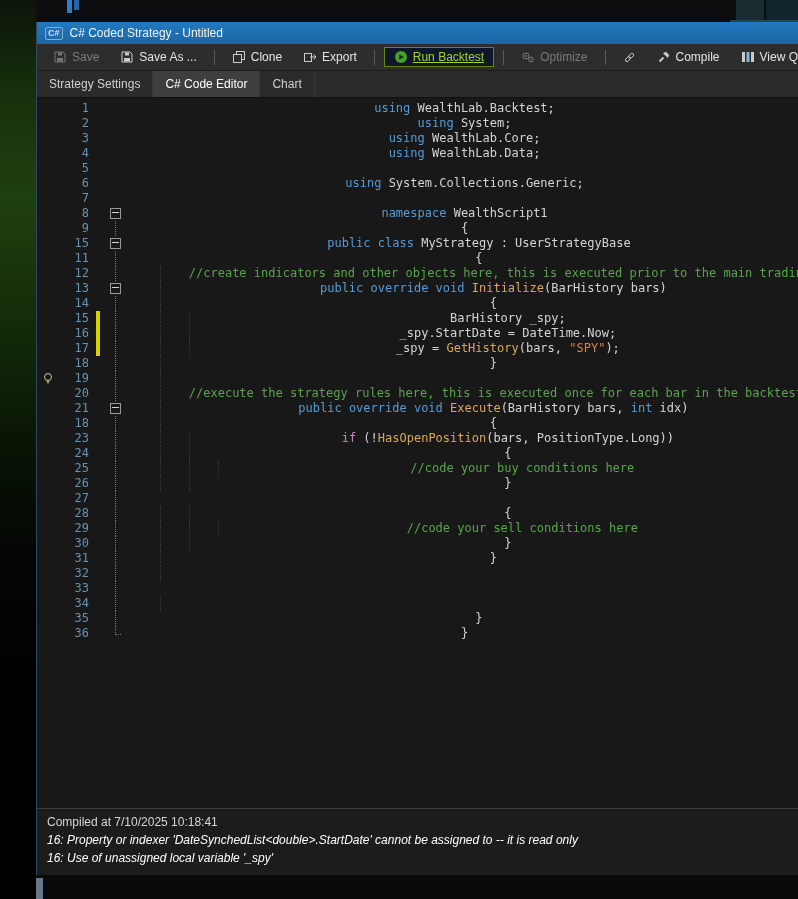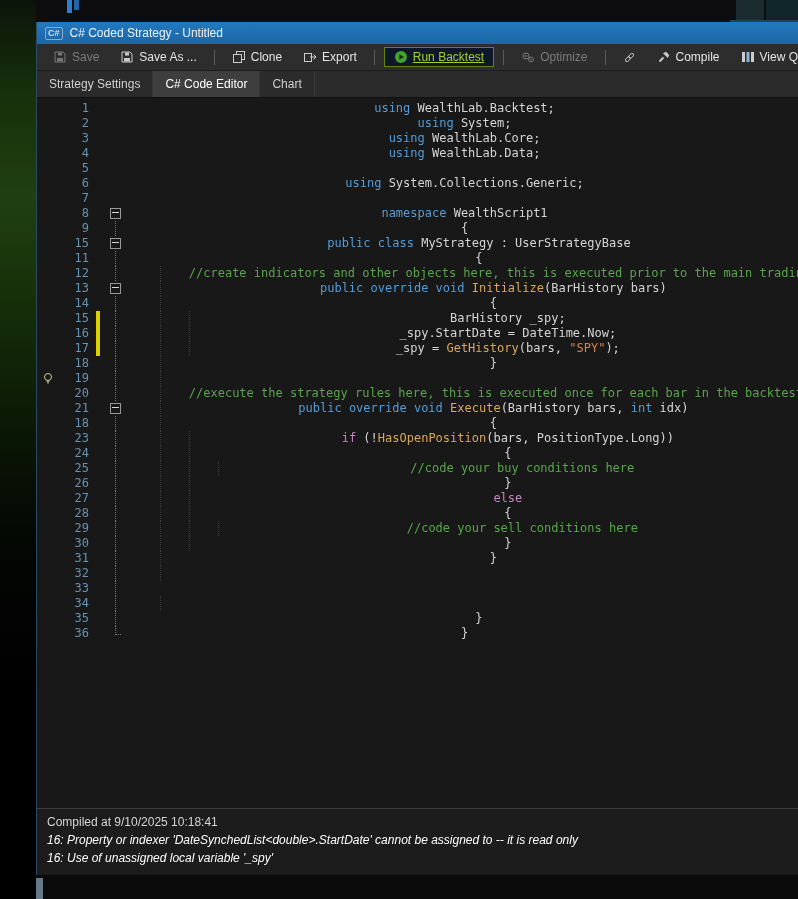--- a/index.html
+++ b/index.html
@@ -208,34 +208,34 @@
               <circle cx="6" cy="5" r="3.5" fill="none" stroke="#c9c9a0"></circle>
               <path d="M4.5 9.2h3M5 10.8h2" stroke="#c9c9a0" fill="none"></path>
             </svg></span><span class="ln">19</span><span class="chg"></span><span class="fold"><span class="fline"></span></span><span class="codet"><span class="guide" style="left: calc(4ch + 6px);"></span></span></div>
         <div class="code-line"><span class="bp"></span><span class="ln">20</span><span class="chg"></span><span class="fold"><span class="fline"></span></span><span class="codet"><span class="guide" style="left: calc(4ch + 6px);"></span><span class="tk-pl">        </span><span class="tk-cm">//execute the strategy rules here, this is executed once for each bar in the backtest history</span></span></div>
         <div class="code-line"><span class="bp"></span><span class="ln">21</span><span class="chg"></span><span class="fold"><span class="fbox"></span></span><span class="codet"><span class="guide" style="left: calc(4ch + 6px);"></span><span class="tk-pl">        </span><span class="tk-kw">public</span><span class="tk-pl"> </span><span class="tk-kw">override</span><span class="tk-pl"> </span><span class="tk-kw">void</span><span class="tk-pl"> </span><span class="tk-m">Execute</span><span class="tk-pl">(BarHistory bars, </span><span class="tk-kw">int</span><span class="tk-pl"> idx)</span></span></div>
         <div class="code-line"><span class="bp"></span><span class="ln">18</span><span class="chg"></span><span class="fold"><span class="fline"></span></span><span class="codet"><span class="guide" style="left: calc(4ch + 6px);"></span><span class="tk-pl">        {</span></span></div>
         <div class="code-line"><span class="bp"></span><span class="ln">23</span><span class="chg"></span><span class="fold"><span class="fline"></span></span><span class="codet"><span class="guide" style="left: calc(4ch + 6px);"></span><span class="guide" style="left: calc(8ch + 6px);"></span><span class="tk-pl">            </span><span class="tk-ctl">if</span><span class="tk-pl"> (!</span><span class="tk-m">HasOpenPosition</span><span class="tk-pl">(bars, PositionType.Long))</span></span></div>
         <div class="code-line"><span class="bp"></span><span class="ln">24</span><span class="chg"></span><span class="fold"><span class="fline"></span></span><span class="codet"><span class="guide" style="left: calc(4ch + 6px);"></span><span class="guide" style="left: calc(8ch + 6px);"></span><span class="tk-pl">            {</span></span></div>
         <div class="code-line"><span class="bp"></span><span class="ln">25</span><span class="chg"></span><span class="fold"><span class="fline"></span></span><span class="codet"><span class="guide" style="left: calc(4ch + 6px);"></span><span class="guide" style="left: calc(8ch + 6px);"></span><span class="guide" style="left: calc(12ch + 6px);"></span><span class="tk-pl">                </span><span class="tk-cm">//code your buy conditions here</span></span></div>
         <div class="code-line"><span class="bp"></span><span class="ln">26</span><span class="chg"></span><span class="fold"><span class="fline"></span></span><span class="codet"><span class="guide" style="left: calc(4ch + 6px);"></span><span class="guide" style="left: calc(8ch + 6px);"></span><span class="tk-pl">            }</span></span></div>
-        <div class="code-line"><span class="bp"></span><span class="ln">27</span><span class="chg"></span><span class="fold"><span class="fline"></span></span><span class="codet"><span class="guide" style="left: calc(4ch + 6px);"></span><span class="guide" style="left: calc(8ch + 6px);"></span><span class="tk-pl">            </span><span class="tk-ctl">else</span></span></div>
+        <div class="code-line"><span class="bp"></span><span class="ln">27</span><span class="chg"></span><span class="fold"><span class="fline"></span></span></div>
         <div class="code-line"><span class="bp"></span><span class="ln">28</span><span class="chg"></span><span class="fold"><span class="fline"></span></span><span class="codet"><span class="guide" style="left: calc(4ch + 6px);"></span><span class="guide" style="left: calc(8ch + 6px);"></span><span class="tk-pl">            {</span></span></div>
         <div class="code-line"><span class="bp"></span><span class="ln">29</span><span class="chg"></span><span class="fold"><span class="fline"></span></span><span class="codet"><span class="guide" style="left: calc(4ch + 6px);"></span><span class="guide" style="left: calc(8ch + 6px);"></span><span class="guide" style="left: calc(12ch + 6px);"></span><span class="tk-pl">                </span><span class="tk-cm">//code your sell conditions here</span></span></div>
         <div class="code-line"><span class="bp"></span><span class="ln">30</span><span class="chg"></span><span class="fold"><span class="fline"></span></span><span class="codet"><span class="guide" style="left: calc(4ch + 6px);"></span><span class="guide" style="left: calc(8ch + 6px);"></span><span class="tk-pl">            }</span></span></div>
         <div class="code-line"><span class="bp"></span><span class="ln">31</span><span class="chg"></span><span class="fold"><span class="fline"></span></span><span class="codet"><span class="guide" style="left: calc(4ch + 6px);"></span><span class="tk-pl">        }</span></span></div>
         <div class="code-line"><span class="bp"></span><span class="ln">32</span><span class="chg"></span><span class="fold"><span class="fline"></span></span><span class="codet"><span class="guide" style="left: calc(4ch + 6px);"></span></span></div>
         <div class="code-line"><span class="bp"></span><span class="ln">33</span><span class="chg"></span><span class="fold"><span class="fline"></span></span></div>
         <div class="code-line"><span class="bp"></span><span class="ln">34</span><span class="chg"></span><span class="fold"><span class="fline"></span></span><span class="codet"><span class="guide" style="left: calc(4ch + 6px);"></span></span></div>
         <div class="code-line"><span class="bp"></span><span class="ln">35</span><span class="chg"></span><span class="fold"><span class="fline"></span></span><span class="codet"><span class="tk-pl">    }</span></span></div>
         <div class="code-line"><span class="bp"></span><span class="ln">36</span><span class="chg"></span><span class="fold"><span class="fend"></span></span><span class="codet"><span class="tk-pl">}</span></span></div>
       </div>
   </div>
 
   <div class="statusbar">
-    <div class="compiled">Compiled at 9/10/2025 10:18:41</div>
+    <div class="compiled">Compiled at 7/10/2025 10:18:41</div>
     <div id="error-list">
         <div class="error-line">16: Property or indexer 'DateSynchedList&lt;double&gt;.StartDate' cannot be assigned to -- it is read only</div>
         <div class="error-line">16: Use of unassigned local variable '_spy'</div>
       </div>
   </div>
 
 </div>
 
 </body></html>

